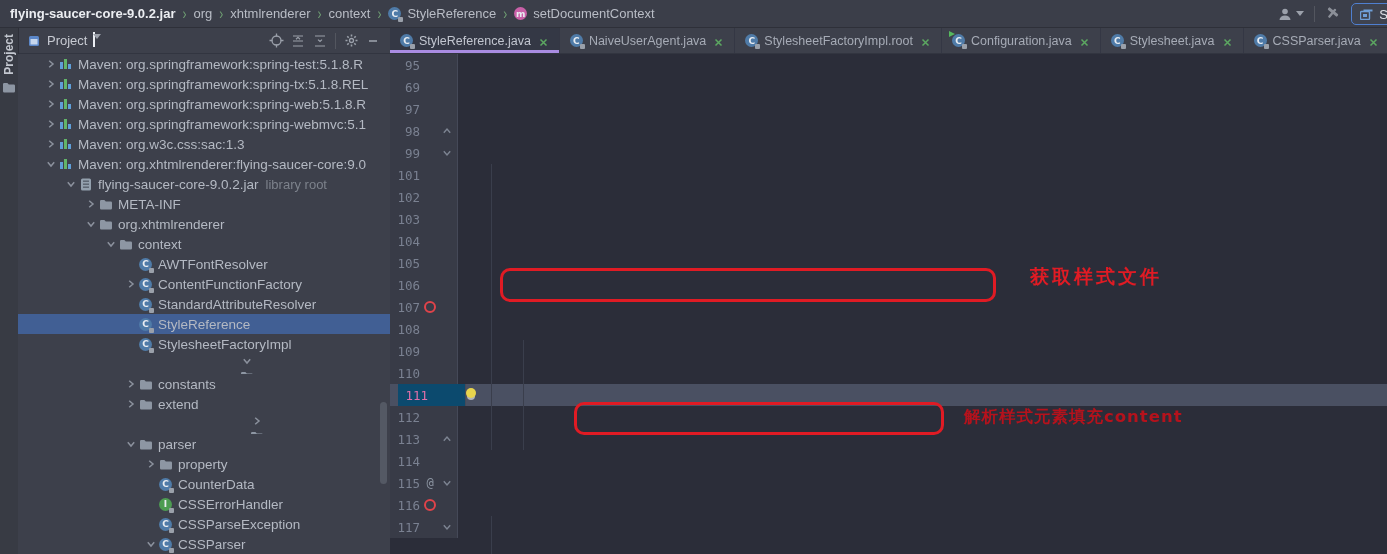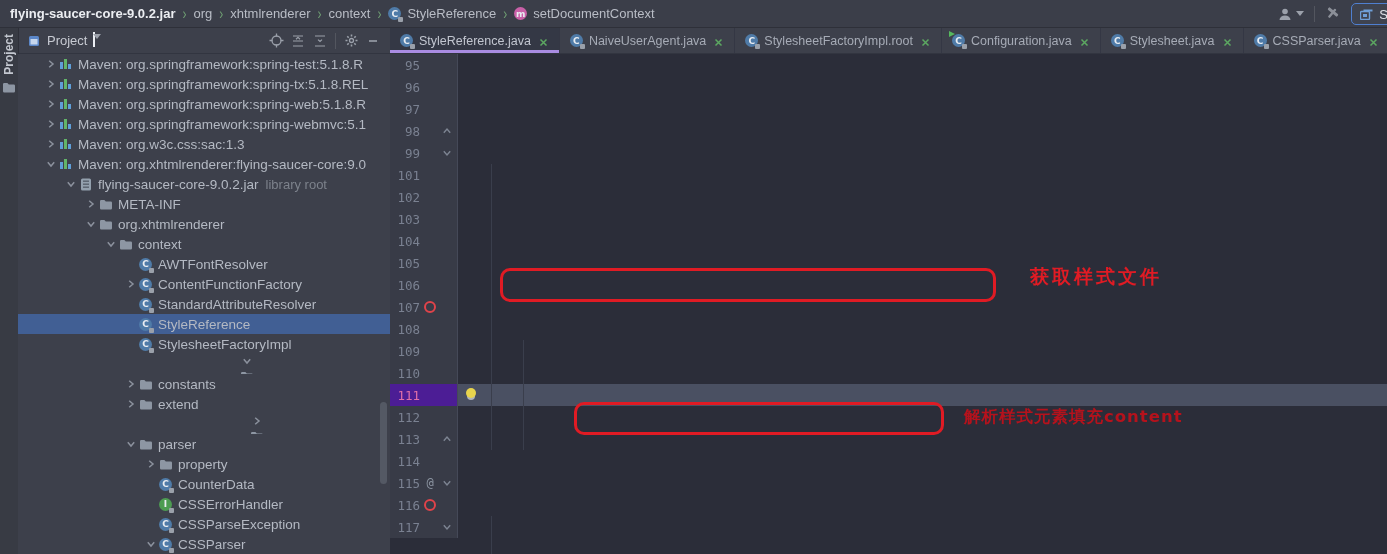--- a/index.html
+++ b/index.html
@@ -49,21 +49,21 @@
   .cic .runov{position:absolute;left:-3px;top:-3px;width:0;height:0;border-left:6px solid #56b85e;
               border-top:3px solid transparent;border-bottom:3px solid transparent;}
   .ticon{width:15px;flex:0 0 15px;display:flex;align-items:center;justify-content:center;}
   #tree-scroll{position:absolute;left:380px;top:402px;width:7px;height:82px;background:#5a5f6a;border-radius:4px;opacity:.8;}
   
   #editor{position:absolute;left:390px;top:54px;width:997px;height:500px;background:#2b2d39;overflow:hidden;}
   .cline{height:22px;display:flex;position:relative;}
   .cline .gut{width:68px;flex:0 0 68px;height:22px;background:#383b47;border-right:1px solid #454958;
               display:flex;align-items:center;box-sizing:border-box;}
   .cline.cur{background:#4a5062;}
-  .cline.cur .gut{background:#4c1d95;}
+  .cline.cur .gut{background:#0c4a6e;margin-left:8px;}
   .gut .ln{width:30px;text-align:right;color:#7a8191;font:12.5px "DejaVu Sans Mono",monospace;flex:0 0 30px;}
   .cline.cur .gut .ln{color:#e070a8;}
   .gut .mark{width:20px;flex:0 0 20px;display:flex;align-items:center;justify-content:center;}
   .gut .fold{width:14px;flex:0 0 14px;display:flex;align-items:center;justify-content:center;color:#7d8492;}
   .ring{width:8px;height:8px;border:2px solid #e0434a;border-radius:50%;}
   .atmark{color:#8b93a0;font-size:12px;font-family:"DejaVu Sans Mono",monospace;}
   .bulb{width:10px;height:10px;background:#e8d44d;border-radius:50%;box-shadow:0 3px 0 -1px #aeb2ba;}
   .caret{display:inline-block;width:2px;height:15px;background:#eceff4;vertical-align:middle;margin-bottom:2px;}
   .iguide{position:absolute;width:1px;background:#3a3e4c;}
   
@@ -636,21 +636,21 @@
     <div id="code-lines">
         <div class="cline">
           <div class="gut">
             <span class="ln">95</span>
             <span class="mark"></span>
             <span class="fold"></span>
           </div>
         </div>
         <div class="cline">
           <div class="gut">
-            <span class="ln">96</span>
+            <span class="ln">69</span>
             <span class="mark"></span>
             <span class="fold"></span>
           </div>
         </div>
         <div class="cline">
           <div class="gut">
             <span class="ln">97</span>
             <span class="mark"></span>
             <span class="fold"></span>
           </div>

